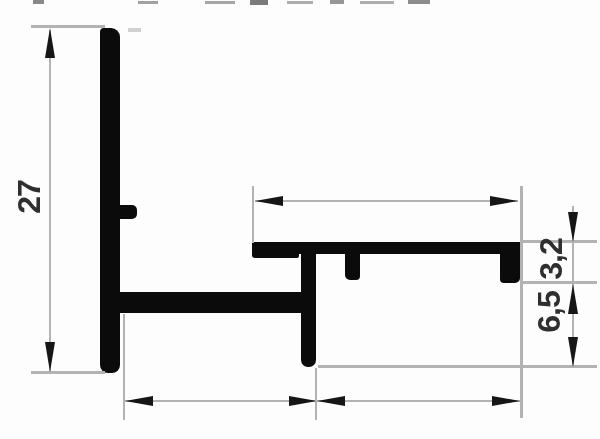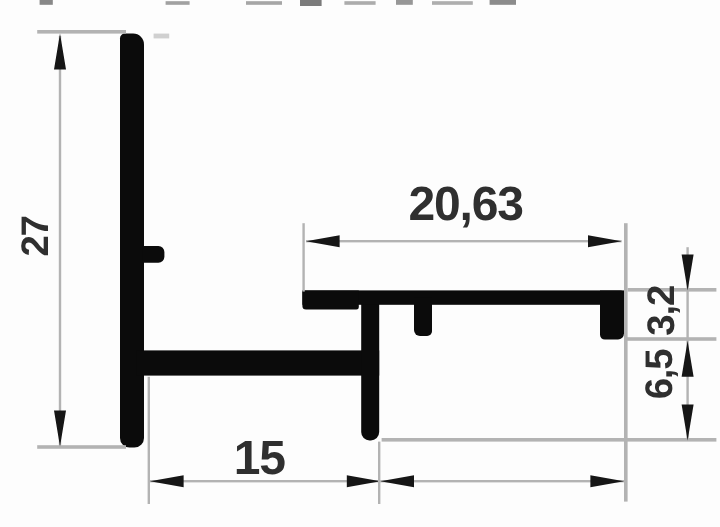--- a/index.html
+++ b/index.html
@@ -111,27 +111,25 @@
   <div class="gline d27-line"></div>
   <div class="arrow d27-arr-top"></div>
   <div class="arrow d27-arr-bot"></div>
   <div class="dimlabel rot d27-label">27</div>
 
   <div class="gline d2063-ext-l"></div>
   <div class="gline d2063-ext-r"></div>
   <div class="gline d2063-line"></div>
   <div class="arrow d2063-arr-l"></div>
   <div class="arrow d2063-arr-r"></div>
-  <div class="dimlabel h-label d2063-label">20,63</div>
 
   <div class="gline d15-ext-l"></div>
   <div class="gline d15-line"></div>
   <div class="arrow d15-arr-l"></div>
   <div class="arrow d15-arr-r"></div>
-  <div class="dimlabel h-label d15-label">15</div>
 
   <div class="gline d16-ext-stem"></div>
   <div class="gline d16-line"></div>
   <div class="arrow d16-arr-l"></div>
   <div class="arrow d16-arr-r"></div>
 
   <div class="gline dr-ext-flange"></div>
   <div class="gline dr-ext-hook"></div>
   <div class="gline dr-ext-bottom"></div>
   <div class="gline dr-line"></div>

